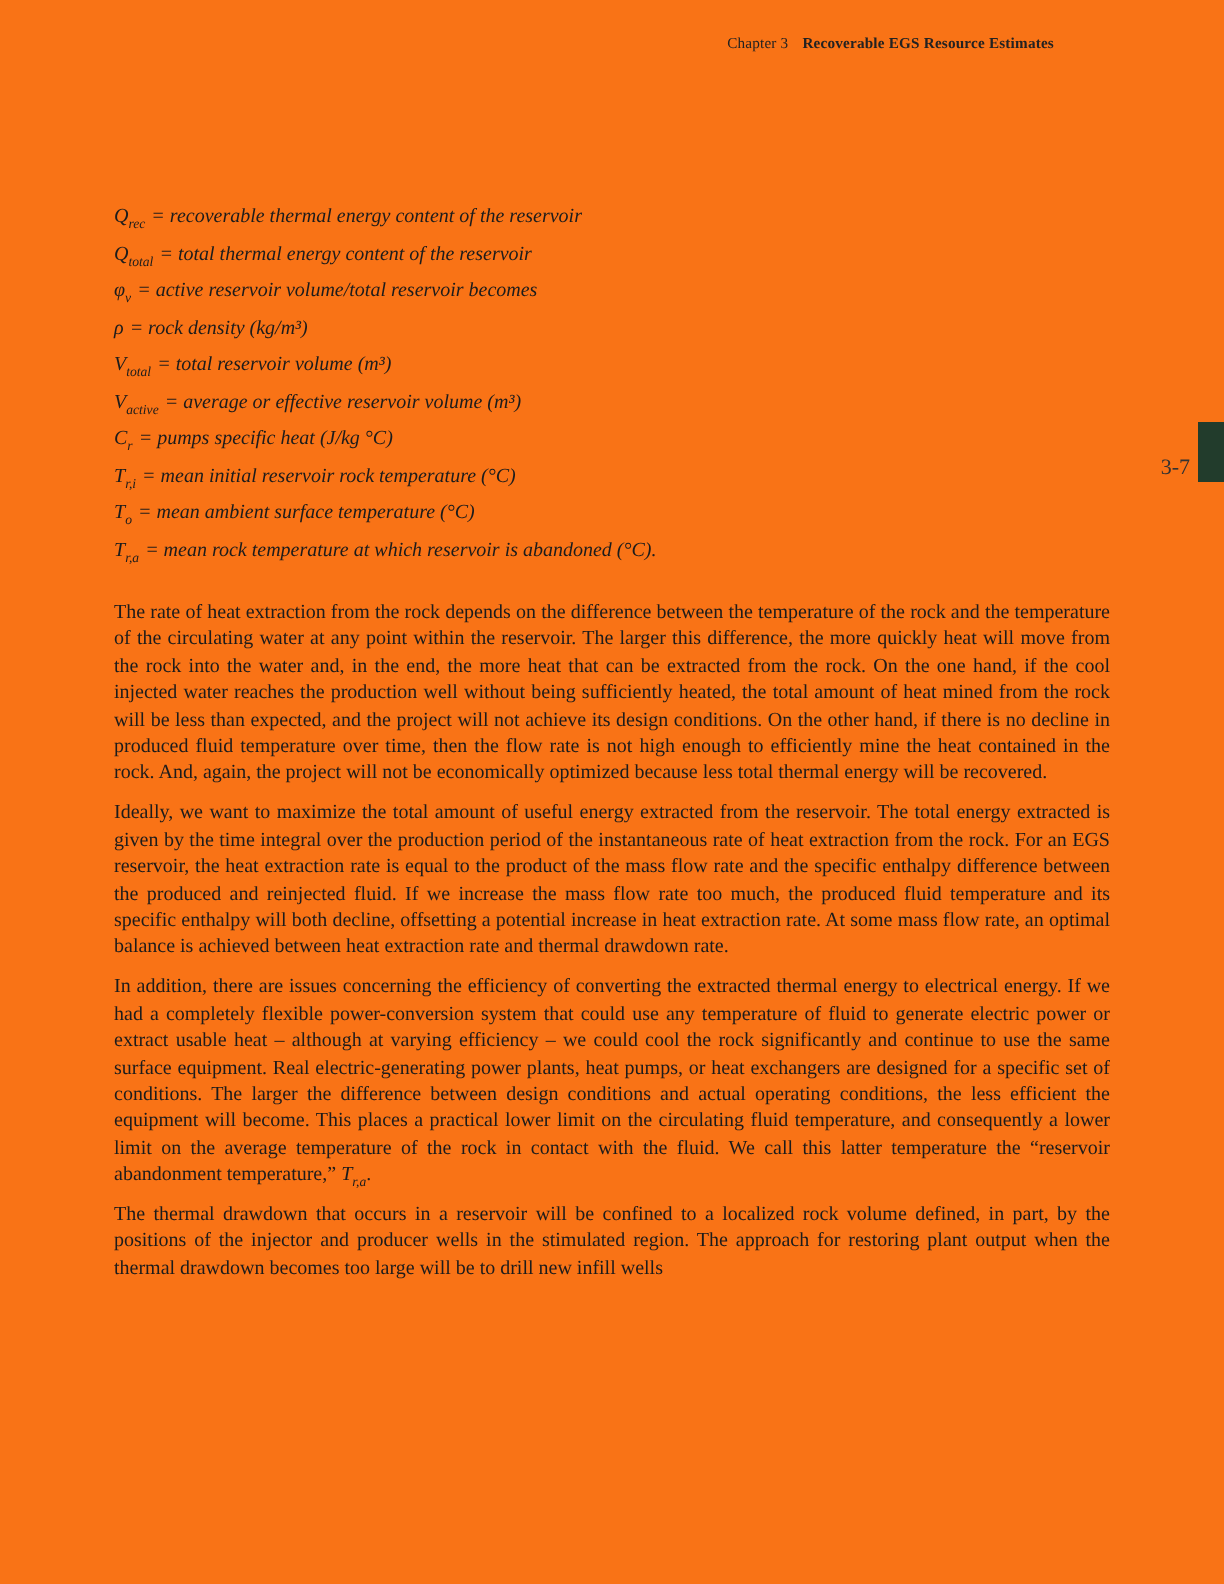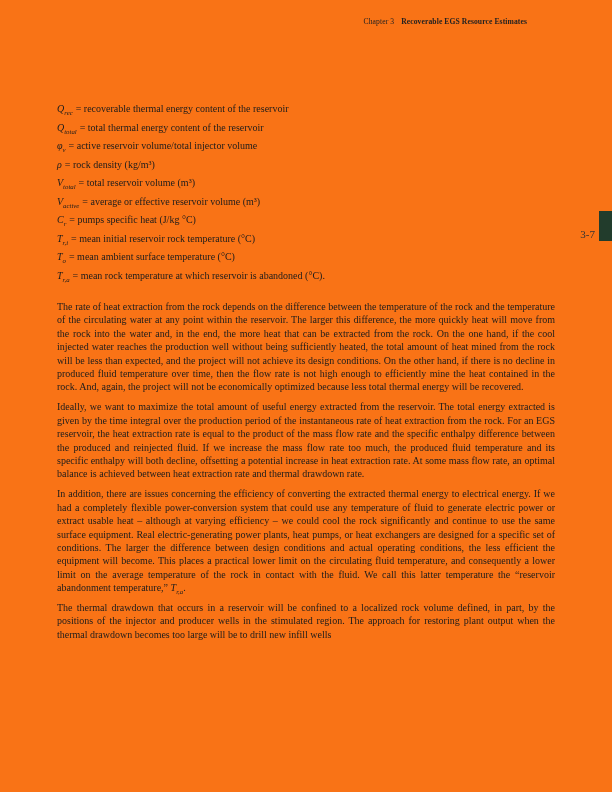--- a/index.html
+++ b/index.html
@@ -56,21 +56,21 @@
     height: 18.5px;
     line-height: 18.5px;
     white-space: nowrap;
   }
   .def-line .sym { font-style: italic; }
   .def-line sub, .body-p sub {
     font-size: 6.8px;
     font-style: italic;
     line-height: 0;
   }
-  .def-text { margin-left: 3px; }
+  .def-text { margin-left: 3px; font-style: italic; }
   .body-p {
     font-size: 10px;
     line-height: 13.4px;
     text-align: justify;
     margin: 6.5px 0 0 0;
   }
   .p-first { margin-top: 15px; }
   .body-p .sym-i { font-style: italic; }
 </style>
 </head>
@@ -84,21 +84,21 @@
 
   <div class="side-tab" style="background-color: rgb(34, 60, 44);"></div>
   <div class="page-number">3-7</div>
 
   <div class="content">
 
 
     <div class="defs">
       <div class="def-line"><span class="sym"><i>Q</i><sub>rec</sub></span><span class="def-text">= recoverable thermal energy content of the reservoir</span></div>
       <div class="def-line"><span class="sym"><i>Q</i><sub>total</sub></span><span class="def-text">= total thermal energy content of the reservoir</span></div>
-      <div class="def-line"><span class="sym"><i>φ</i><sub>v</sub></span><span class="def-text">= active reservoir volume/total injector volume</span></div>
+      <div class="def-line"><span class="sym"><i>φ</i><sub>v</sub></span><span class="def-text">= active reservoir volume/total reservoir becomes</span></div>
       <div class="def-line"><span class="sym"><i>ρ</i><sub></sub></span><span class="def-text">= rock density (kg/m³)</span></div>
       <div class="def-line"><span class="sym"><i>V</i><sub>total</sub></span><span class="def-text">= total reservoir volume (m³)</span></div>
       <div class="def-line"><span class="sym"><i>V</i><sub>active</sub></span><span class="def-text">= average or effective reservoir volume (m³)</span></div>
       <div class="def-line"><span class="sym"><i>C</i><sub>r</sub></span><span class="def-text">= pumps specific heat (J/kg °C)</span></div>
       <div class="def-line"><span class="sym"><i>T</i><sub>r,i</sub></span><span class="def-text">= mean initial reservoir rock temperature (°C)</span></div>
       <div class="def-line"><span class="sym"><i>T</i><sub>o</sub></span><span class="def-text">= mean ambient surface temperature (°C)</span></div>
       <div class="def-line"><span class="sym"><i>T</i><sub>r,a</sub></span><span class="def-text">= mean rock temperature at which reservoir is abandoned (°C).</span></div>
     </div>
 
     <p class="body-p p-first"><span>The rate of heat extraction from the rock depends on the difference between the temperature of the rock and the temperature of the circulating water at any point within the reservoir. The larger this difference, the more quickly heat will move from the rock into the water and, in the end, the more heat that can be extracted from the rock. On the one hand, if the cool injected water reaches the production well without being sufficiently heated, the total amount of heat mined from the rock will be less than expected, and the project will not achieve its design conditions. On the other hand, if there is no decline in produced fluid temperature over time, then the flow rate is not high enough to efficiently mine the heat contained in the rock. And, again, the project will not be economically optimized because less total thermal energy will be recovered.</span></p>

